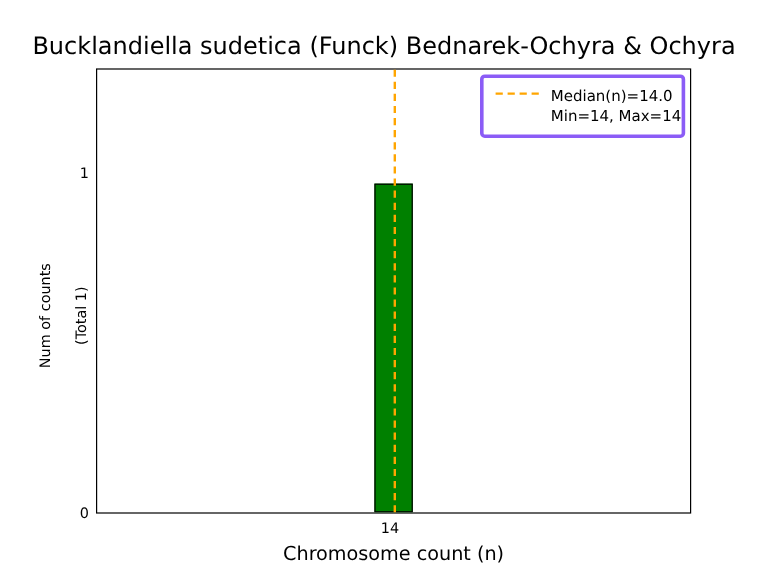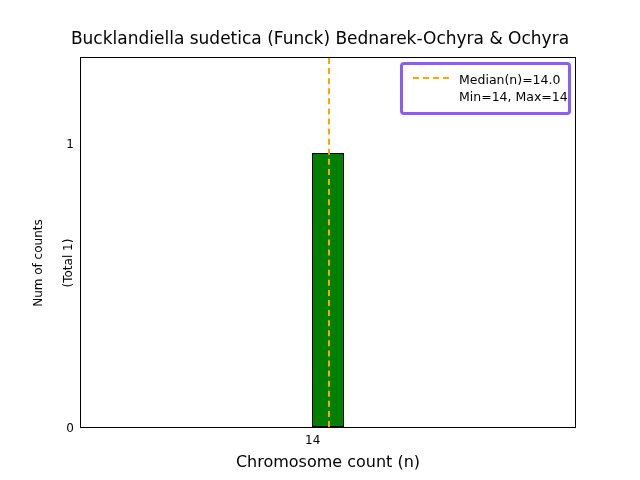--- a/index.html
+++ b/index.html
@@ -24,21 +24,21 @@
     background: #ffffff;
   }
 
   
   #chart-title {
     position: absolute;
     left: 0;
     top: 30px;
     width: 640px;
     text-align: center;
-    font-size: 17px;
+    font-size: 20px;
     line-height: 17px;
     color: #000000;
     white-space: nowrap;
   }
 
   
   #plot-area {
     position: absolute;
     left: 80px;
     top: 57px;
@@ -77,20 +77,21 @@
     position: absolute;
     right: 644px; 
     font-size: 12px;
     line-height: 12px;
     white-space: nowrap;
   }
   .xtick-label {
     position: absolute;
     font-size: 12px;
     line-height: 12px;
+    text-align: center;
     white-space: nowrap;
   }
 
   
   #xlabel {
     position: absolute;
     left: 80px;
     top: 455px;
     width: 496px;
     text-align: center;

